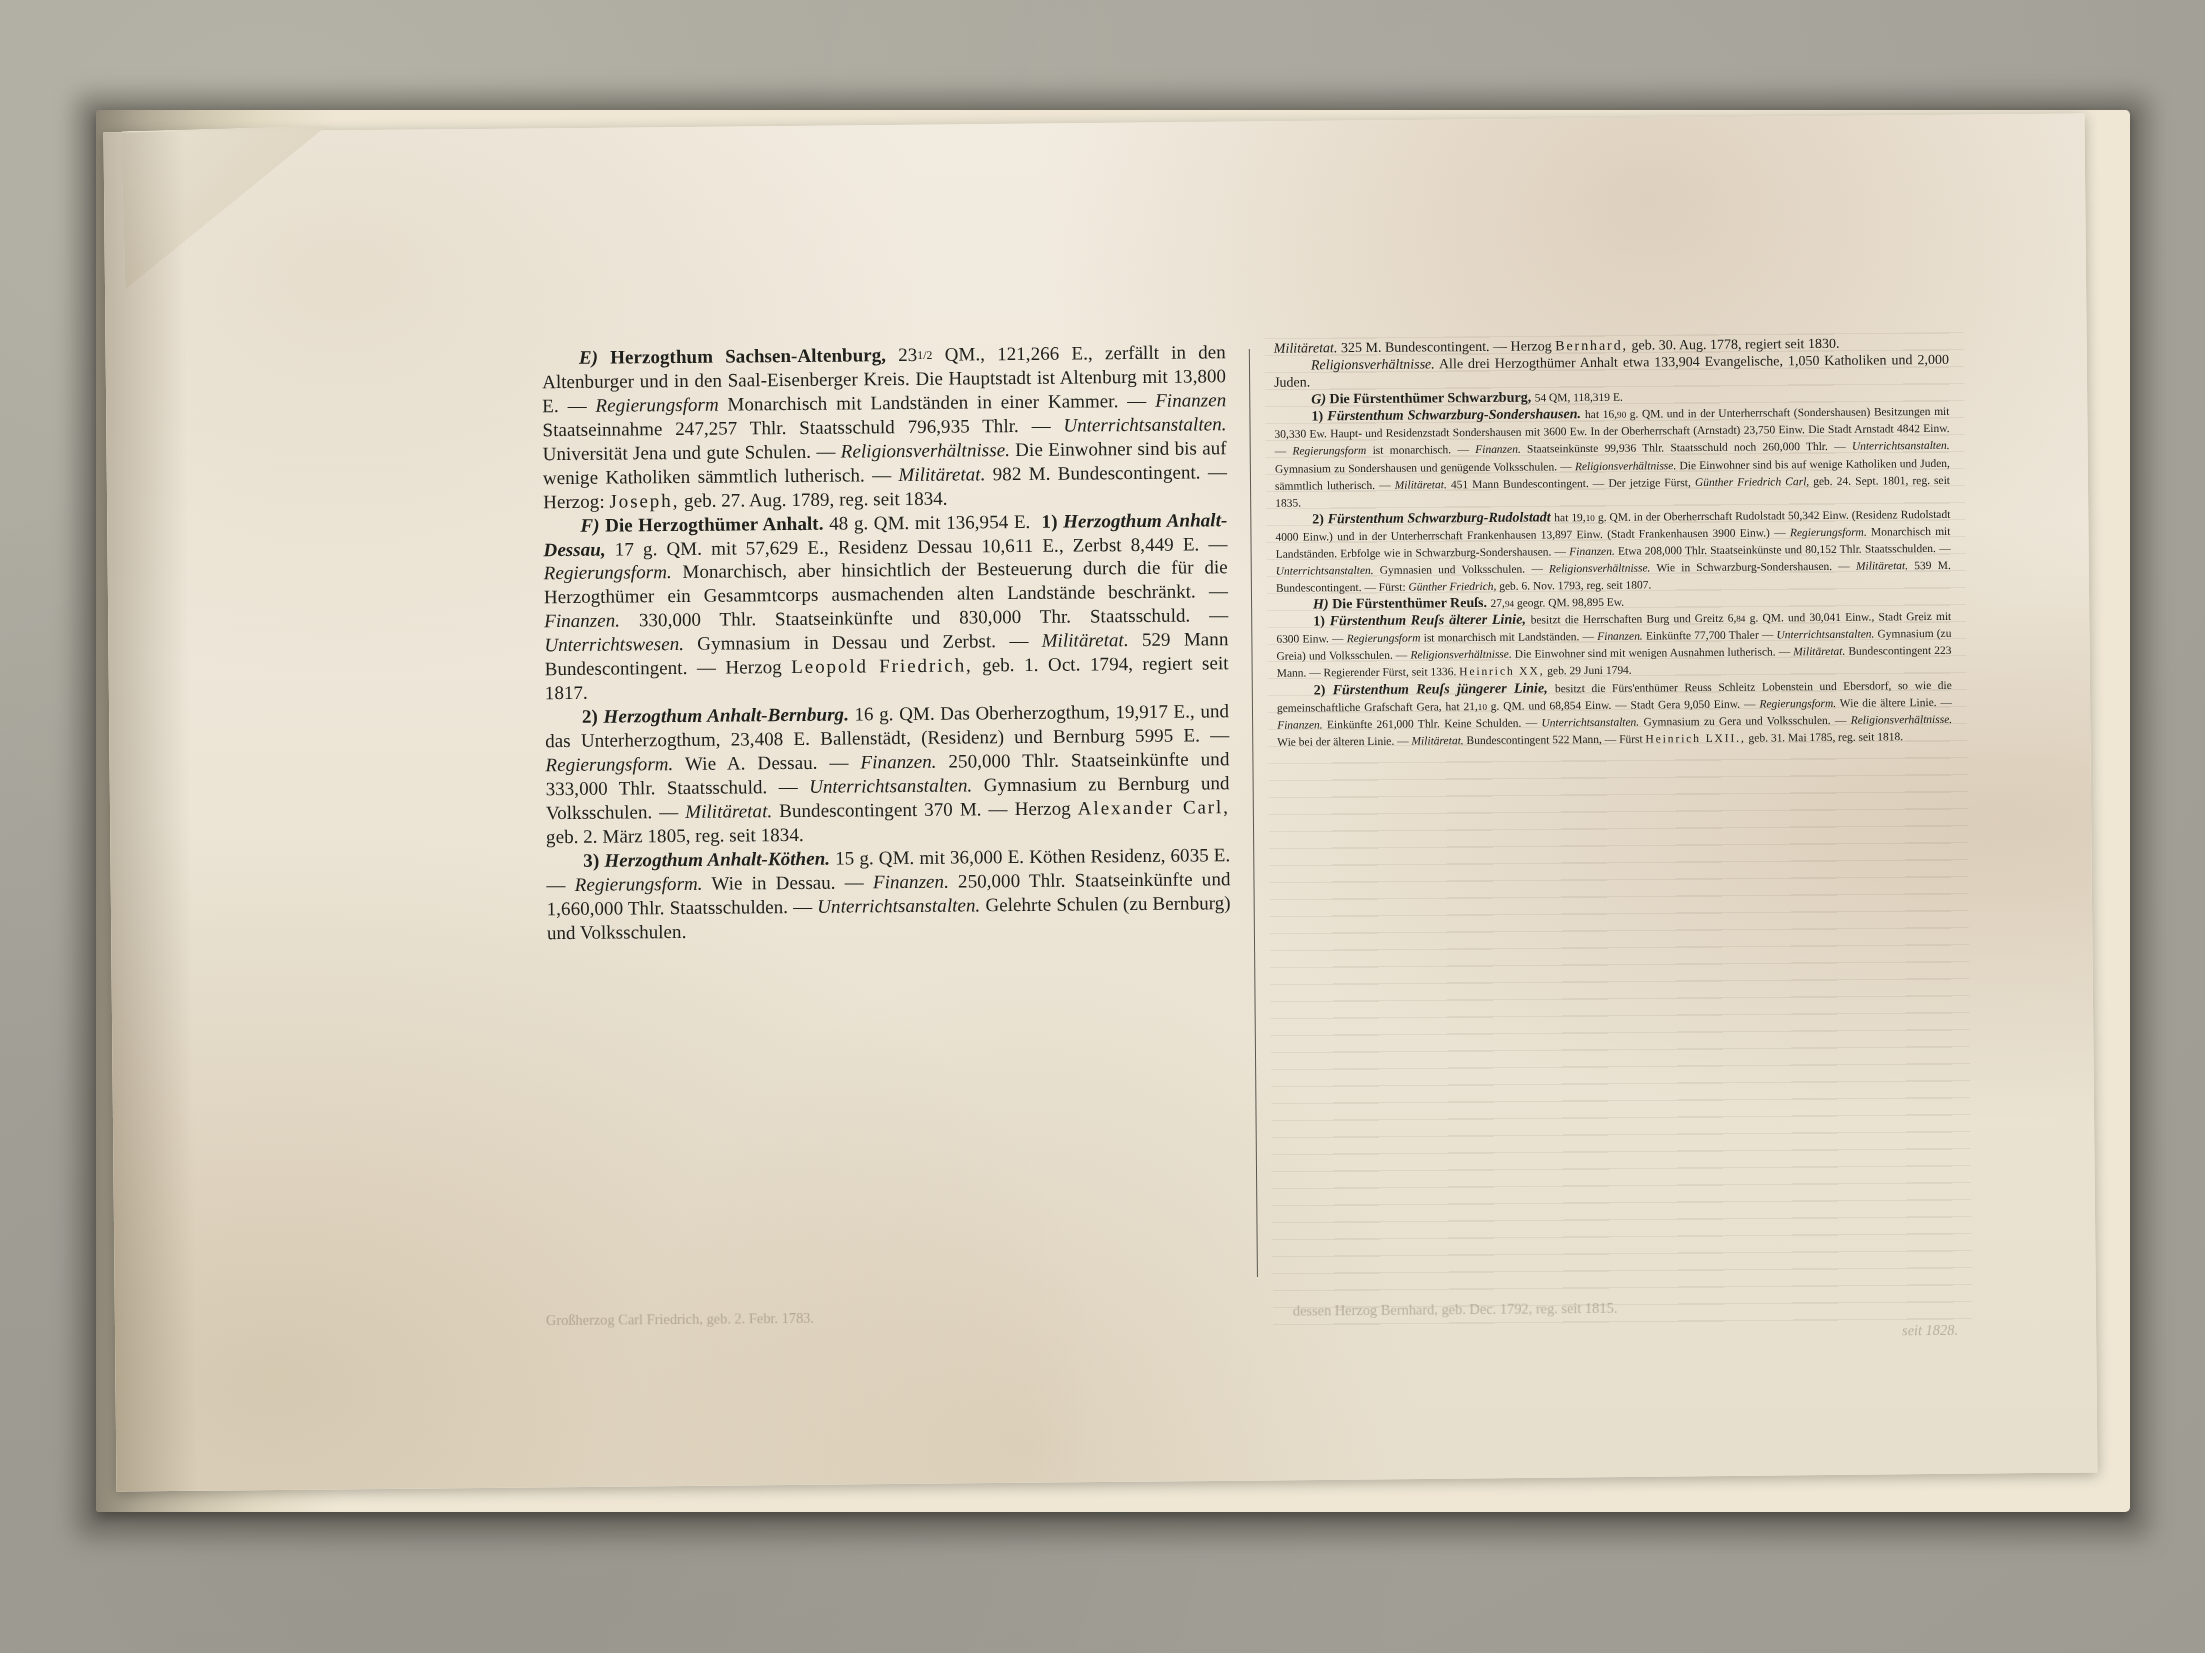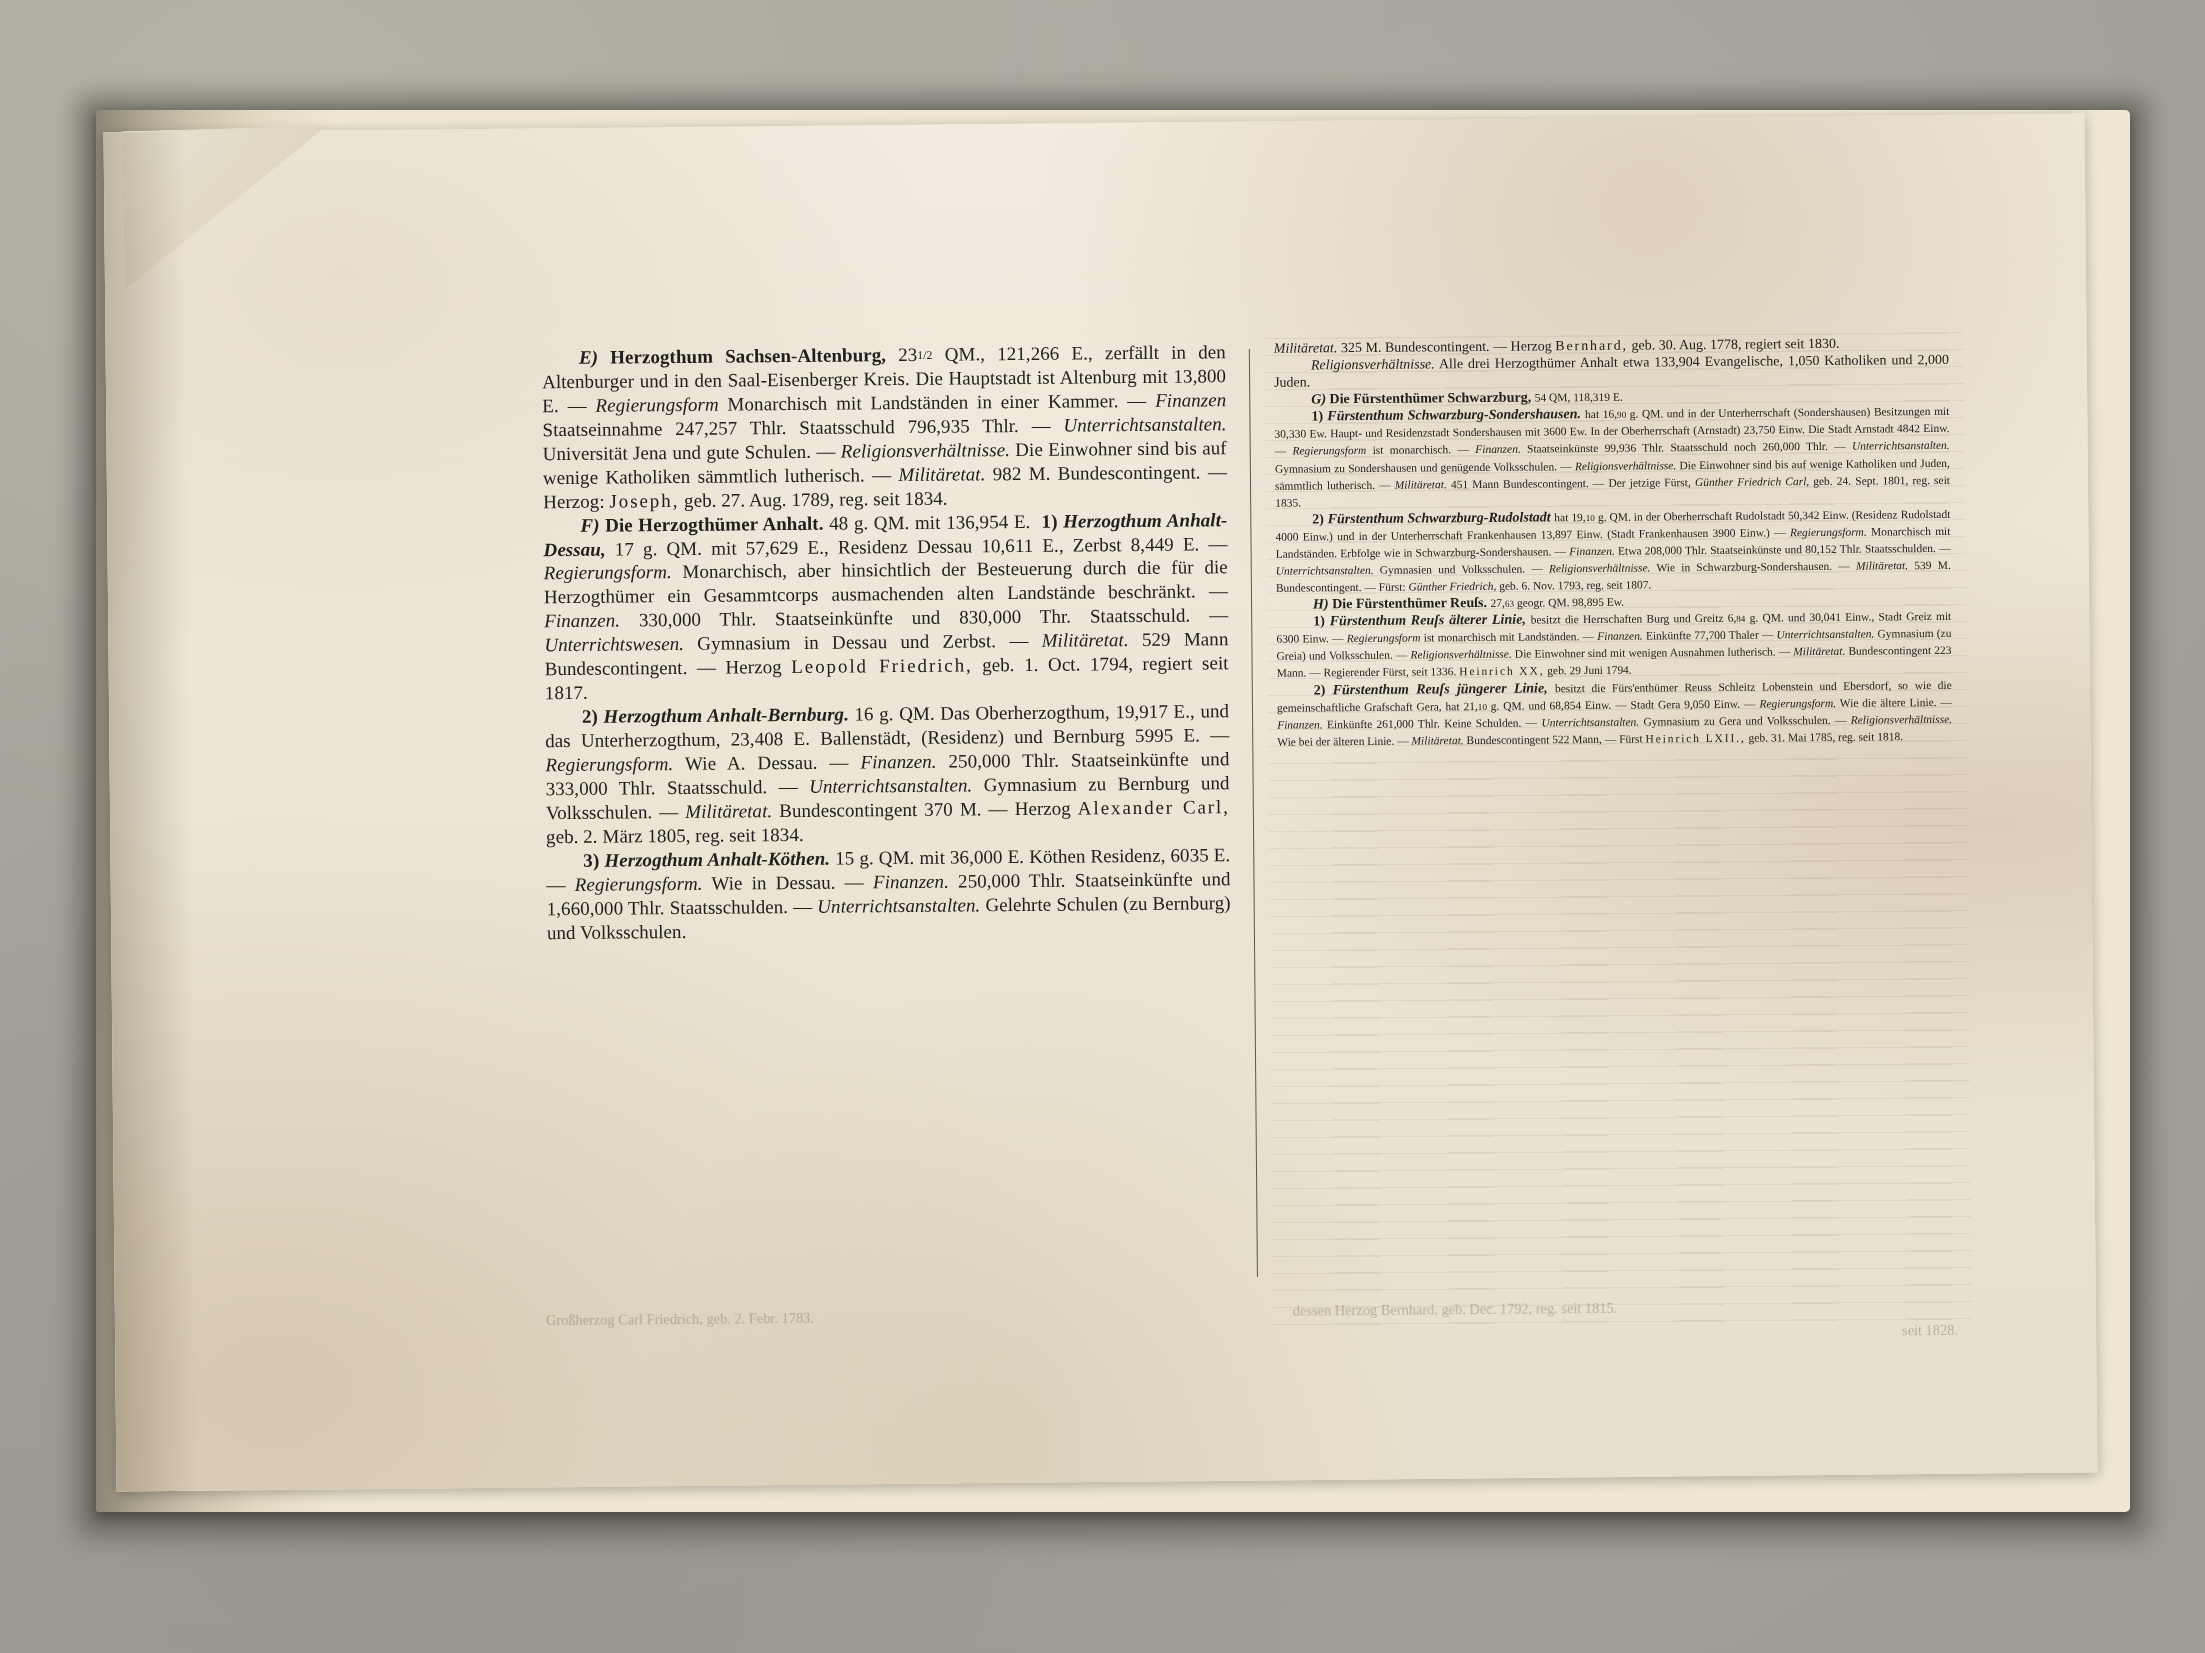--- a/index.html
+++ b/index.html
@@ -122,21 +122,21 @@
   .frac{font-size:.62em;vertical-align:.15em;}
 
   
   #ghost{
     position:absolute;left:450px;top:1196px;width:1412px;height:57px;
     transform:rotate(-0.5deg);
     color:#6d6352;opacity:.40;font-size:14.4px;
     font-family:"Liberation Serif", serif;
     filter:blur(0.3px);
   }
-  #ghost .g2{position:absolute;right:0;top:22px;font-size:14.4px;}
+  #ghost .g2{position:absolute;right:0;top:22px;font-size:14.4px;font-style:italic;}
   #ghost .g1{position:absolute;left:0;top:0;}
   #ghost .g3{position:absolute;left:747px;top:-2.9px;}
 
   
   #showthrough{
     position:absolute;left:1173px;top:225px;width:699px;height:995px;
     transform:rotate(-0.5deg);
     opacity:.13;
     pointer-events:none;
     background:repeating-linear-gradient(180deg, rgba(60,45,25,.55) 0px, rgba(60,45,25,.55) 1.4px, rgba(0,0,0,0) 1.4px, rgba(0,0,0,0) 17px);
@@ -197,21 +197,21 @@
 
       <p class="p-right ind">
         <span class="b">1)</span> <span class="bi">Fürstenthum Schwarzburg-Sondershausen.</span> <span class="sml">hat 16,<span style="font-size:.8em">90</span> g. QM. und in der Unterherrschaft (Sondershausen) Besitzungen mit 30,330 Ew. Haupt- und Residenzstadt Sondershausen mit 3600 Ew. In der Oberherrschaft (Arnstadt) 23,750 Einw. Die Stadt Arnstadt 4842 Einw. — <span class="it">Regierungsform</span> ist monarchisch. — <span class="it">Finanzen.</span> Staatseinkünste 99,936 Thlr. Staatsschuld noch 260,000 Thlr. — <span class="it">Unterrichtsanstalten.</span> Gymnasium zu Sondershausen und genügende Volksschulen. — <span class="it">Religionsverhältnisse.</span> Die Einwohner sind bis auf wenige Katholiken und Juden, sämmtlich lutherisch. — <span class="it">Militäretat.</span> 451 Mann Bundescontingent. — Der jetzige Fürst, <span class="it">Günther Friedrich Carl,</span> geb. 24. Sept. 1801, reg. seit 1835.</span>
       </p>
 
       <p class="p-right ind">
         <span class="b">2)</span> <span class="bi">Fürstenthum Schwarzburg-Rudolstadt</span> <span class="sml">hat 19,<span style="font-size:.8em">10</span> g. QM. in der Oberherrschaft Rudolstadt 50,342 Einw. (Residenz Rudolstadt 4000 Einw.) und in der Unterherrschaft Frankenhausen 13,897 Einw. (Stadt Frankenhausen 3900 Einw.) — <span class="it">Regierungsform.</span> Monarchisch mit Landständen. Erbfolge wie in Schwarzburg-Sondershausen. — <span class="it">Finanzen.</span> Etwa 208,000 Thlr. Staatseinkünste und 80,152 Thlr. Staatsschulden. — <span class="it">Unterrichtsanstalten.</span> Gymnasien und Volksschulen. — <span class="it">Religionsverhältnisse.</span> Wie in Schwarzburg-Sondershausen. — <span class="it">Militäretat.</span> 539 M. Bundescontingent. — Fürst: <span class="it">Günther Friedrich,</span> geb. 6. Nov. 1793, reg. seit 1807.</span>
       </p>
 
       <p class="p-right ind">
-        <span class="bi">H)</span><span class="b"> Die Fürstenthümer Reuſs.</span> <span class="sml">27,<span style="font-size:.8em">63</span> geogr. QM. 98,895 Ew.</span>
+        <span class="bi">H)</span><span class="b"> Die Fürstenthümer Reuſs.</span> <span class="sml">27,<span style="font-size:.8em">94</span> geogr. QM. 98,895 Ew.</span>
       </p>
 
       <p class="p-right ind">
         <span class="b">1)</span> <span class="bi">Fürstenthum Reuſs älterer Linie,</span> <span class="sml">besitzt die Herrschaften Burg und Greitz 6,<span style="font-size:.8em">84</span> g. QM. und 30,041 Einw., Stadt Greiz mit 6300 Einw. — <span class="it">Regierungsform</span> ist monarchisch mit Landständen. — <span class="it">Finanzen.</span> Einkünfte 77,700 Thaler — <span class="it">Unterrichtsanstalten.</span> Gymnasium (zu Greia) und Volksschulen. — <span class="it">Religionsverhältnisse.</span> Die Einwohner sind mit wenigen Ausnahmen lutherisch. — <span class="it">Militäretat.</span> Bundescontingent 223 Mann. — Regierender Fürst, seit 1336. <span class="sp">Heinrich XX,</span> geb. 29 Juni 1794.</span>
       </p>
 
       <p class="p-right ind">
         <span class="b">2)</span> <span class="bi">Fürstenthum Reuſs jüngerer Linie,</span> <span class="sml">besitzt die Fürs'enthümer Reuss Schleitz Lobenstein und Ebersdorf, so wie die gemeinschaftliche Grafschaft Gera, hat 21,<span style="font-size:.8em">10</span> g. QM. und 68,854 Einw. — Stadt Gera 9,050 Einw. — <span class="it">Regierungsform.</span> Wie die ältere Linie. — <span class="it">Finanzen.</span> Einkünfte 261,000 Thlr. Keine Schulden. — <span class="it">Unterrichtsanstalten.</span> Gymnasium zu Gera und Volksschulen. — <span class="it">Religionsverhältnisse.</span> Wie bei der älteren Linie. — <span class="it">Militäretat.</span> Bundescontingent 522 Mann, — Fürst <span class="sp">Heinrich LXII.,</span> geb. 31. Mai 1785, reg. seit 1818.</span>
       </p>
     </div>

